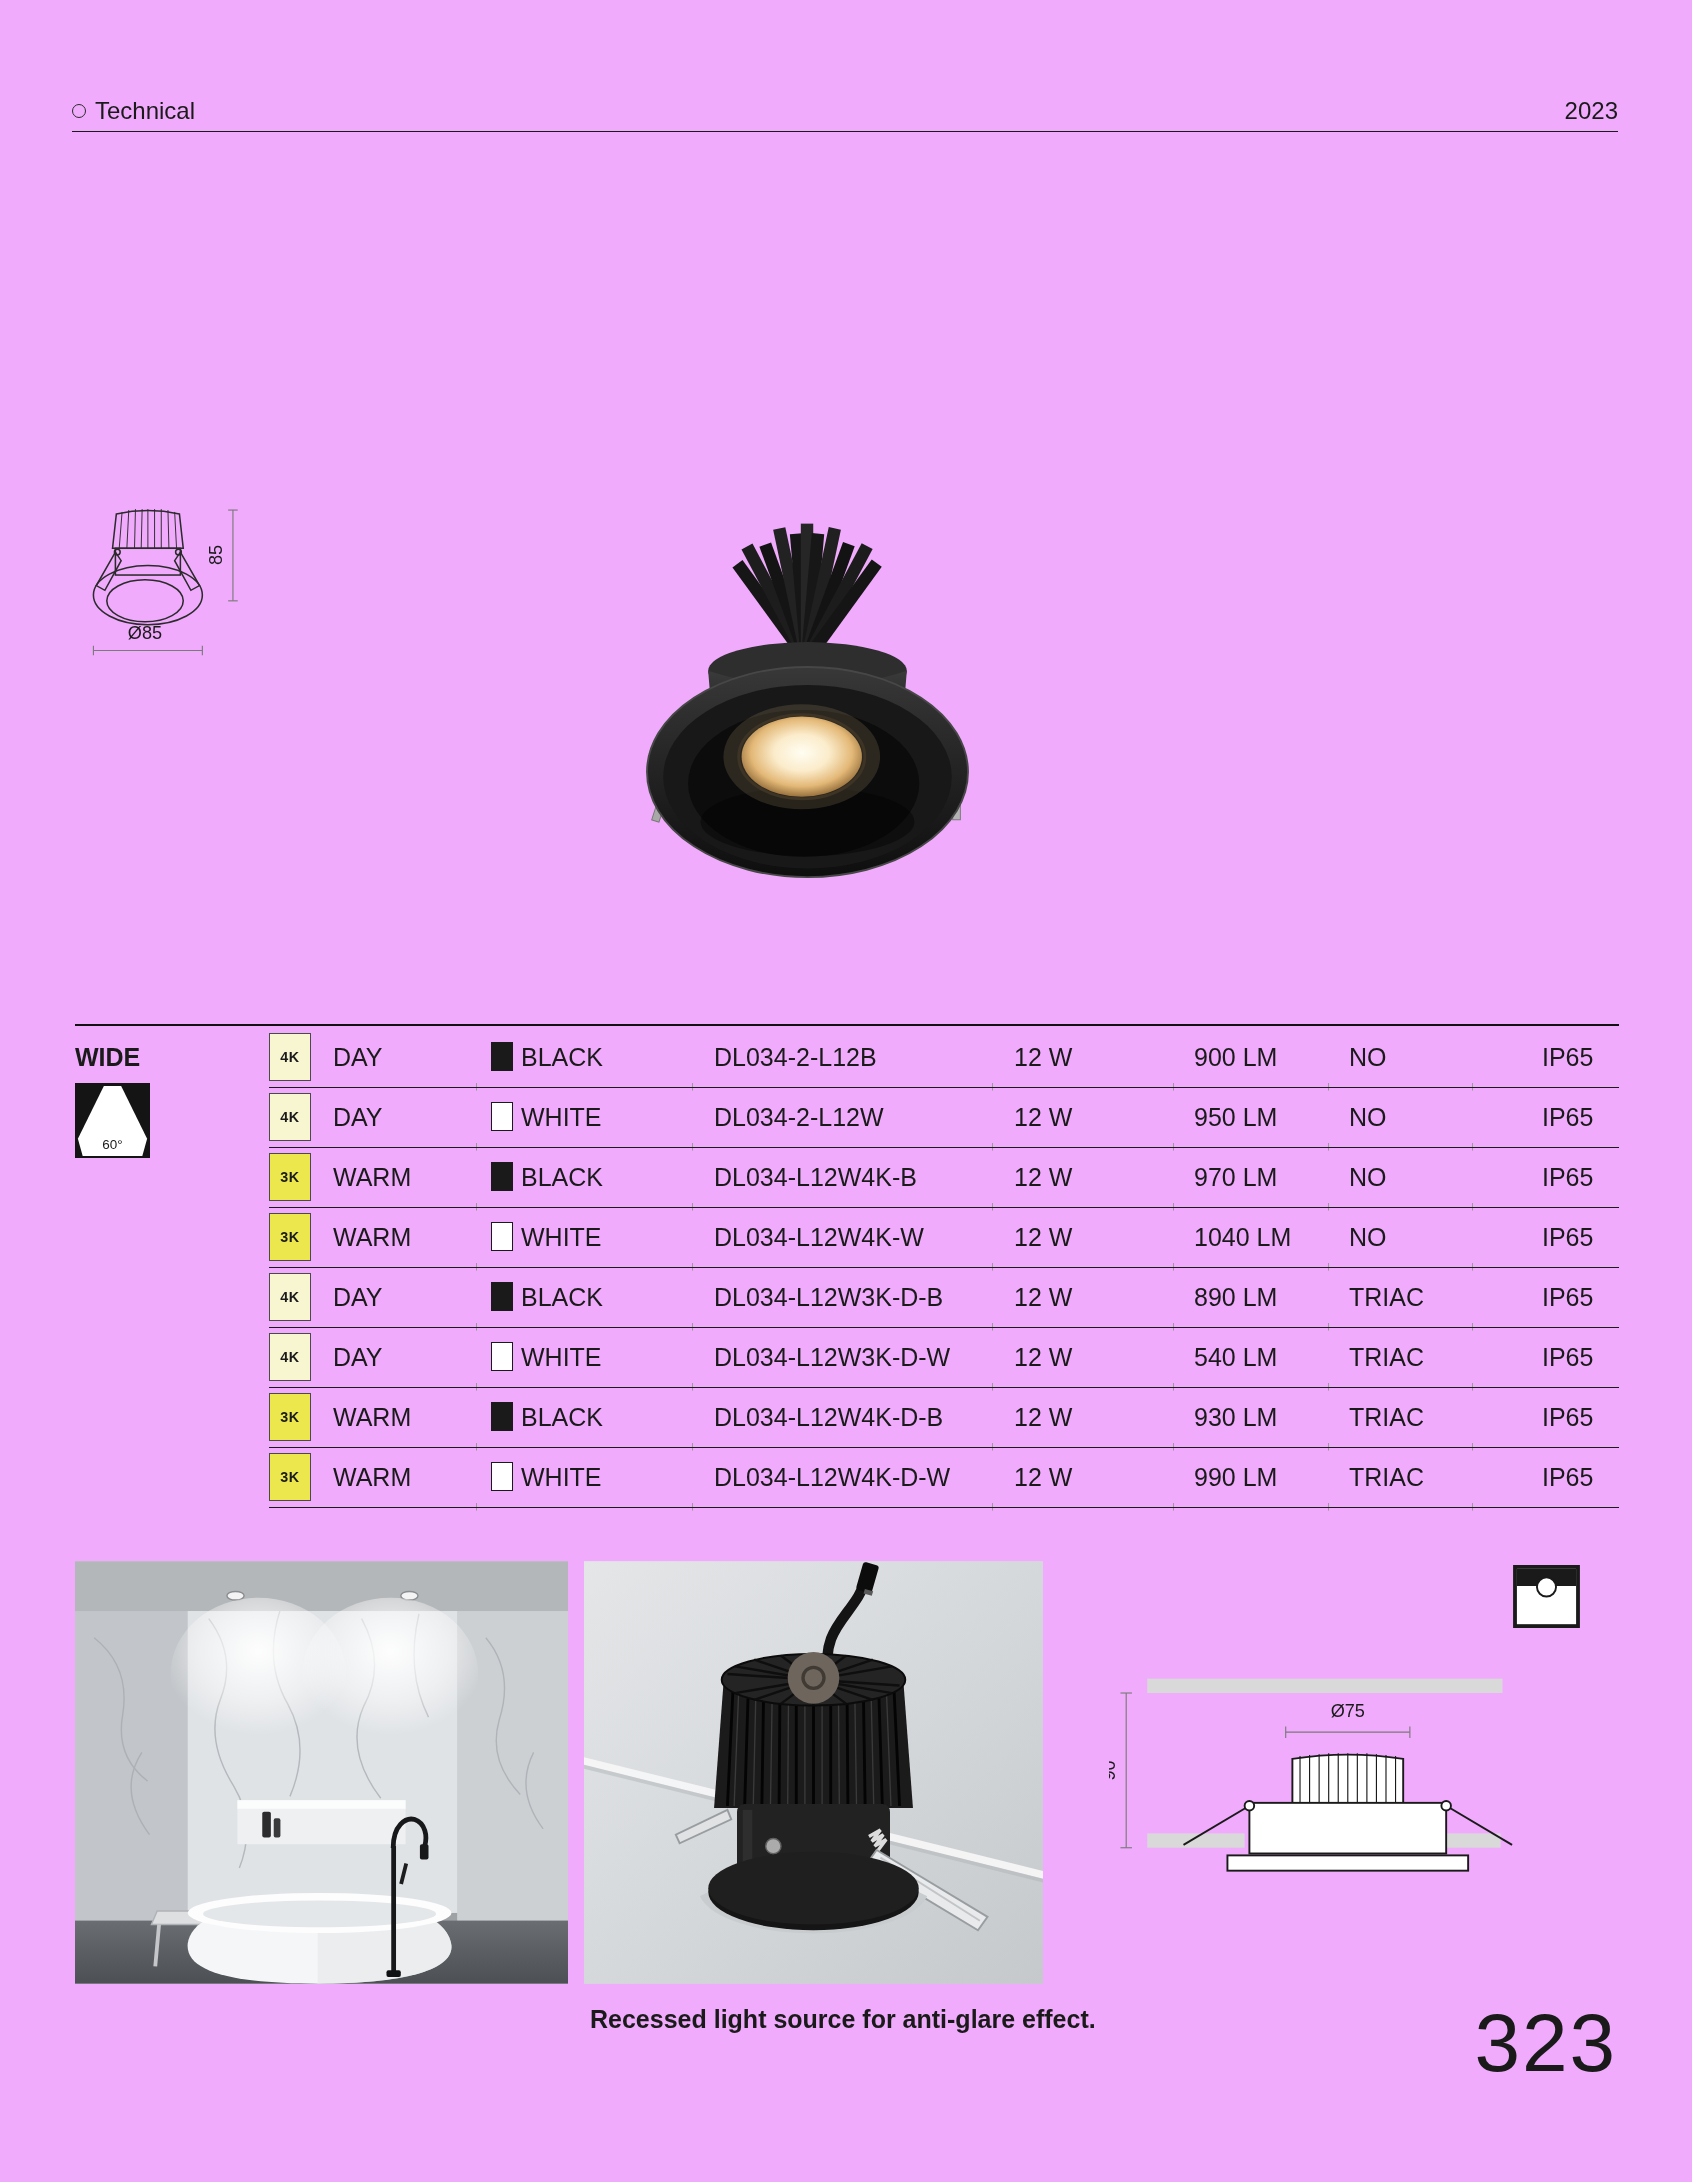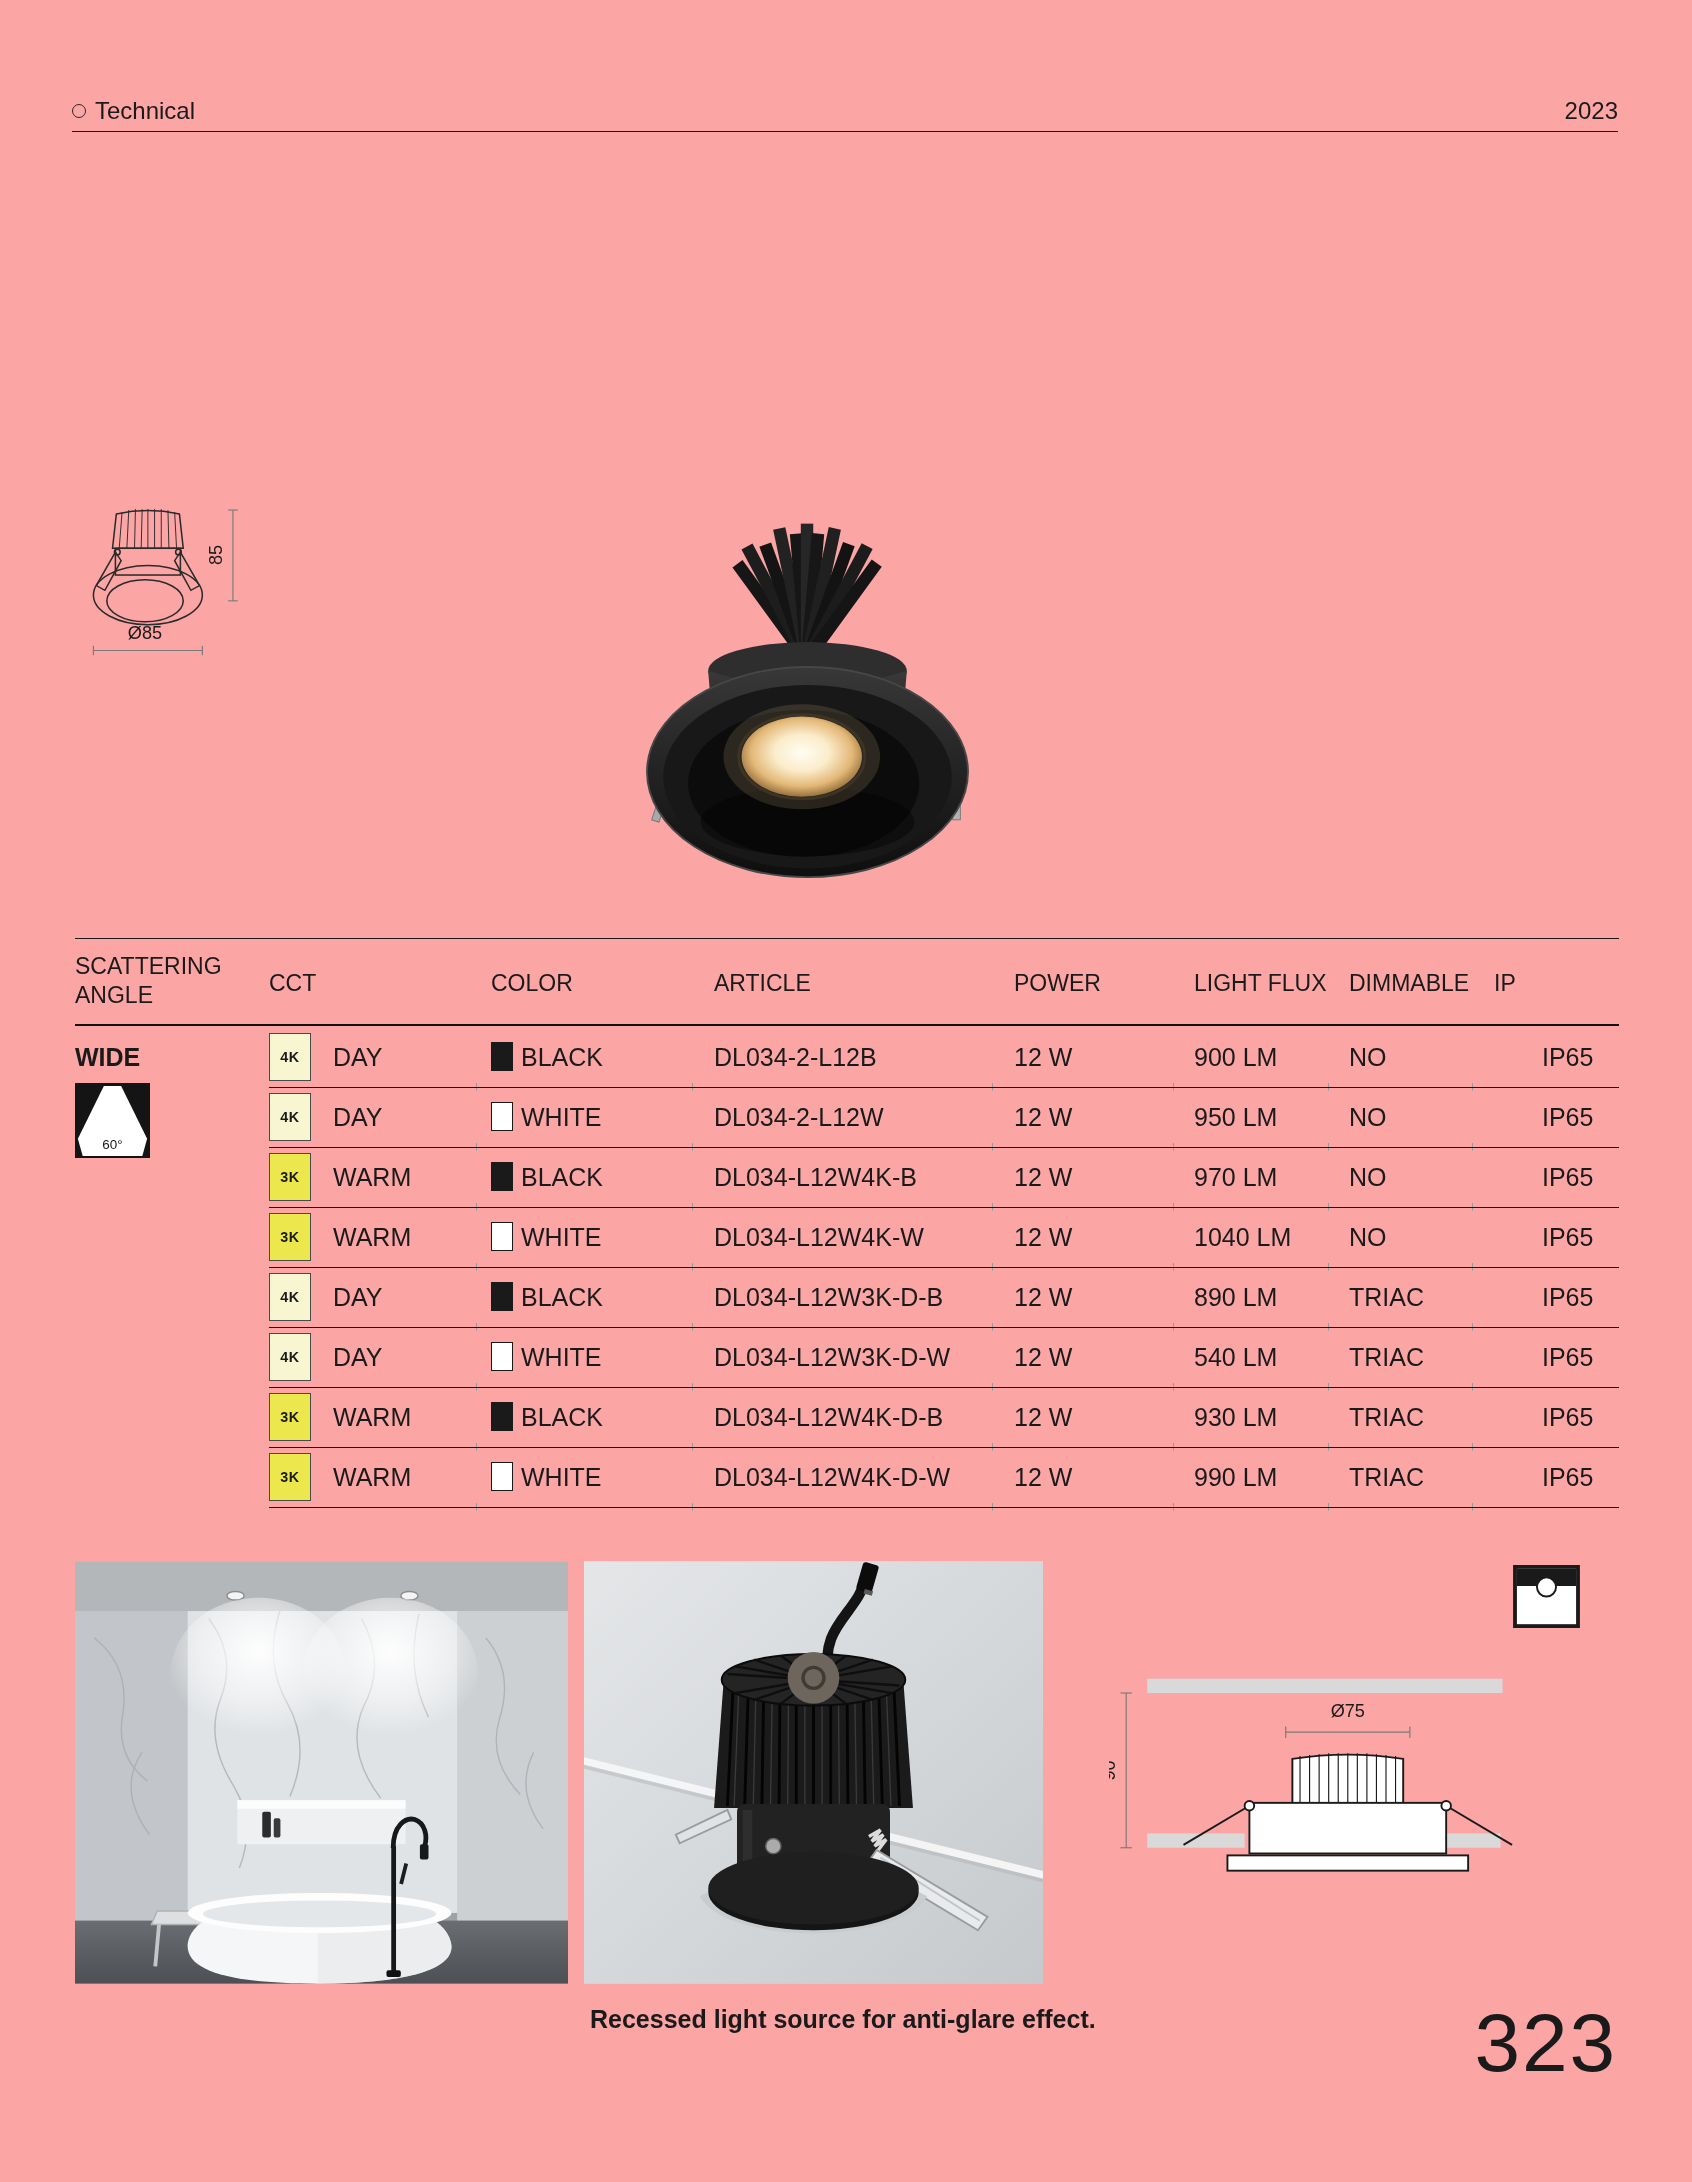--- a/index.html
+++ b/index.html
@@ -1,17 +1,17 @@
 <!DOCTYPE html>
 <html style="--text: #1a1a1a; --badge-4k-bg: #f7f6d0; --badge-3k-bg: #ece74d; --swatch-black: #1a1a1a; --swatch-white: #ffffff; --ceiling-bar: #d9d9d9; --lens-warm: #f3d193;"><head>
 <meta charset="utf-8">
 <style>
   html,body{margin:0;padding:0;background:#fff;}
   #page{
-    position:relative;width:1693px;height:2182px;background:#fca5a5;overflow:hidden;
+    position:relative;width:1693px;height:2182px;background:#f0abfc;overflow:hidden;
     font-family:"Liberation Sans", sans-serif;color:var(--text,#1a1a1a);
   }
   .abs{position:absolute;}
   
   #hdr-left{left:72px;top:97px;font-size:24px;display:flex;align-items:center;gap:8.6px;}
   #hdr-ring{width:12.4px;height:12.4px;border:1.5px solid #2a2a2a;border-radius:50%;display:inline-block;}
   #hdr-year{right:75px;top:97px;font-size:24px;}
   #hdr-rule{left:72px;right:75px;top:131px;height:1.3px;background:#1a1a1a;}
   
   #dim-drawing{left:81px;top:505px;}
@@ -178,30 +178,20 @@
     <ellipse cx="195" cy="273" rx="151" ry="96" fill="#181818"></ellipse>
     <ellipse cx="191" cy="280" rx="121" ry="77" fill="#0c0c0c"></ellipse>
     <ellipse cx="195" cy="320" rx="112" ry="36" fill="#000" opacity="0.4"></ellipse>
 
     <ellipse cx="189" cy="252" rx="82" ry="55" fill="var(--lens-warm,#f3d193)" opacity="0.14"></ellipse>
     <ellipse cx="189" cy="252" rx="66" ry="44" fill="none" stroke="#3d3426" stroke-width="3"></ellipse>
     <ellipse cx="189" cy="252" rx="63" ry="42" fill="url(#lensGlow)"></ellipse>
   </svg>
 
   <div id="table" class="abs">
-    <div id="thead">
-      <div class="h two" style="left:0;">SCATTERING ANGLE</div>
-      <div class="h" style="left:194px;">CCT</div>
-      <div class="h" style="left:416px;">COLOR</div>
-      <div class="h" style="left:639px;">ARTICLE</div>
-      <div class="h" style="left:939px;">POWER</div>
-      <div class="h" style="left:1119px;">LIGHT FLUX</div>
-      <div class="h" style="left:1274px;">DIMMABLE</div>
-      <div class="h" style="left:1419px;">IP</div>
-    </div>
     <div id="thick-rule"></div>
     <div id="rows">
       <div class="trow">
         <span class="badge bd4">4K</span>
         <span class="cell c-cct">DAY</span>
         <span class="swatch sw-b"></span>
         <span class="cell c-col">BLACK</span>
         <span class="cell c-art">DL034-2-L12B</span>
         <span class="cell c-pow">12 W</span>
         <span class="cell c-flx">900 LM</span>

